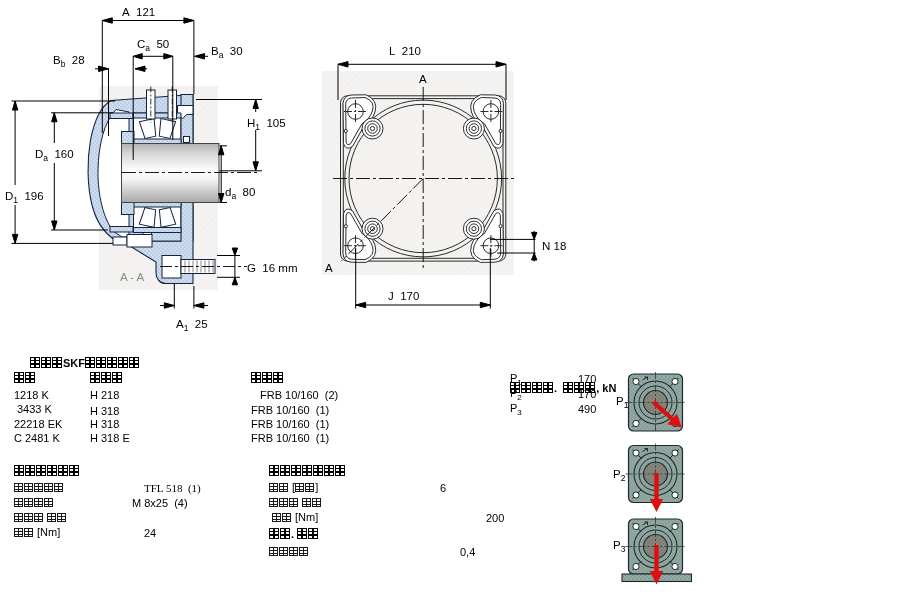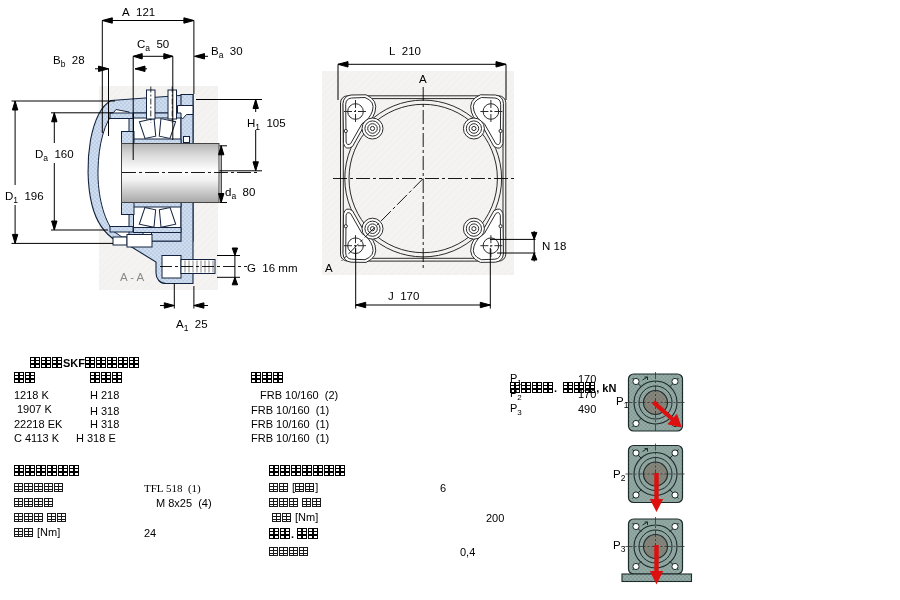--- a/index.html
+++ b/index.html
@@ -433,43 +433,43 @@
 </svg>
 
 <div id="texts">
 
 <div class="t b" style="left:14px;top:357px;padding-left:16px;"><span class="zb"></span><span class="zb"></span><span class="zb"></span>SKF<span class="zb"></span><span class="zb"></span><span class="zb"></span><span class="zb"></span><span class="zb"></span></div>
 
 <div class="t b" style="left:14px;top:372px;"><span class="zb"></span><span class="zb"></span></div>
 <div class="t b" style="left:90px;top:372px;"><span class="zb"></span><span class="zb"></span><span class="zb"></span></div>
 
 <div class="t" style="left:14px;top:390px;">1218 K</div>
-<div class="t" style="left:17px;top:404px;">1907 K</div>
+<div class="t" style="left:17px;top:404px;">3433 K</div>
 <div class="t" style="left:14px;top:419px;text-align:right;">22218 EK</div>
-<div class="t" style="left:14px;top:433px;">C 4113 K</div>
+<div class="t" style="left:14px;top:433px;">C 2481 K</div>
 
 <div class="t" style="left:90px;top:390px;">H 218</div>
 <div class="t" style="left:90px;top:406px;">H 318</div>
 <div class="t" style="left:90px;top:419px;">H 318</div>
-<div class="t" style="left:76px;top:433px;">H 318 E</div>
+<div class="t" style="left:90px;top:433px;">H 318 E</div>
 
 <div class="t b" style="left:251px;top:372px;"><span class="zb"></span><span class="zb"></span><span class="zb"></span></div>
 
 <div class="t" style="left:251px;top:390px;margin-left:9px;">FRB 10/160&nbsp; (2)</div>
 <div class="t" style="left:251px;top:405px;">FRB 10/160&nbsp; (1)</div>
 <div class="t" style="left:251px;top:419px;">FRB 10/160&nbsp; (1)</div>
 <div class="t" style="left:251px;top:433px;">FRB 10/160&nbsp; (1)</div>
 
 <div class="t b" style="left:14px;top:465px;"><span class="zb"></span><span class="zb"></span><span class="zb"></span><span class="zb"></span><span class="zb"></span><span class="zb"></span></div>
 
 <div class="t" style="left:14px;top:482px;"><span class="z"></span><span class="z"></span><span class="z"></span><span class="z"></span><span class="z"></span></div>
 <div class="t" style="left:144px;top:483px;font-family:Liberation Serif, serif;">TFL 518&nbsp; (1)</div>
 
 <div class="t" style="left:14px;top:497px;"><span class="z"></span><span class="z"></span><span class="z"></span><span class="z"></span></div>
-<div class="t" style="left:156px;top:498px;">M 8x25&nbsp; (4)</div>
+<div class="t" style="left:132px;top:498px;">M 8x25&nbsp; (4)</div>
 
 <div class="t" style="left:14px;top:512px;"><span class="z"></span><span class="z"></span><span class="z"></span>&nbsp;<span class="z"></span><span class="z"></span></div>
 
 <div class="t" style="left:14px;top:527px;"><span class="z"></span><span class="z"></span>&nbsp;[Nm]</div>
 <div class="t" style="left:144px;top:528px;">24</div>
 
 <div class="t b" style="left:269px;top:465px;"><span class="zb"></span><span class="zb"></span><span class="zb"></span><span class="zb"></span><span class="zb"></span><span class="zb"></span><span class="zb"></span></div>
 
 <div class="t" style="left:269px;top:482px;"><span class="z"></span><span class="z"></span>&nbsp;[<span class="z"></span><span class="z"></span>]</div>
 <div class="t" style="left:440px;top:483px;">6</div>

